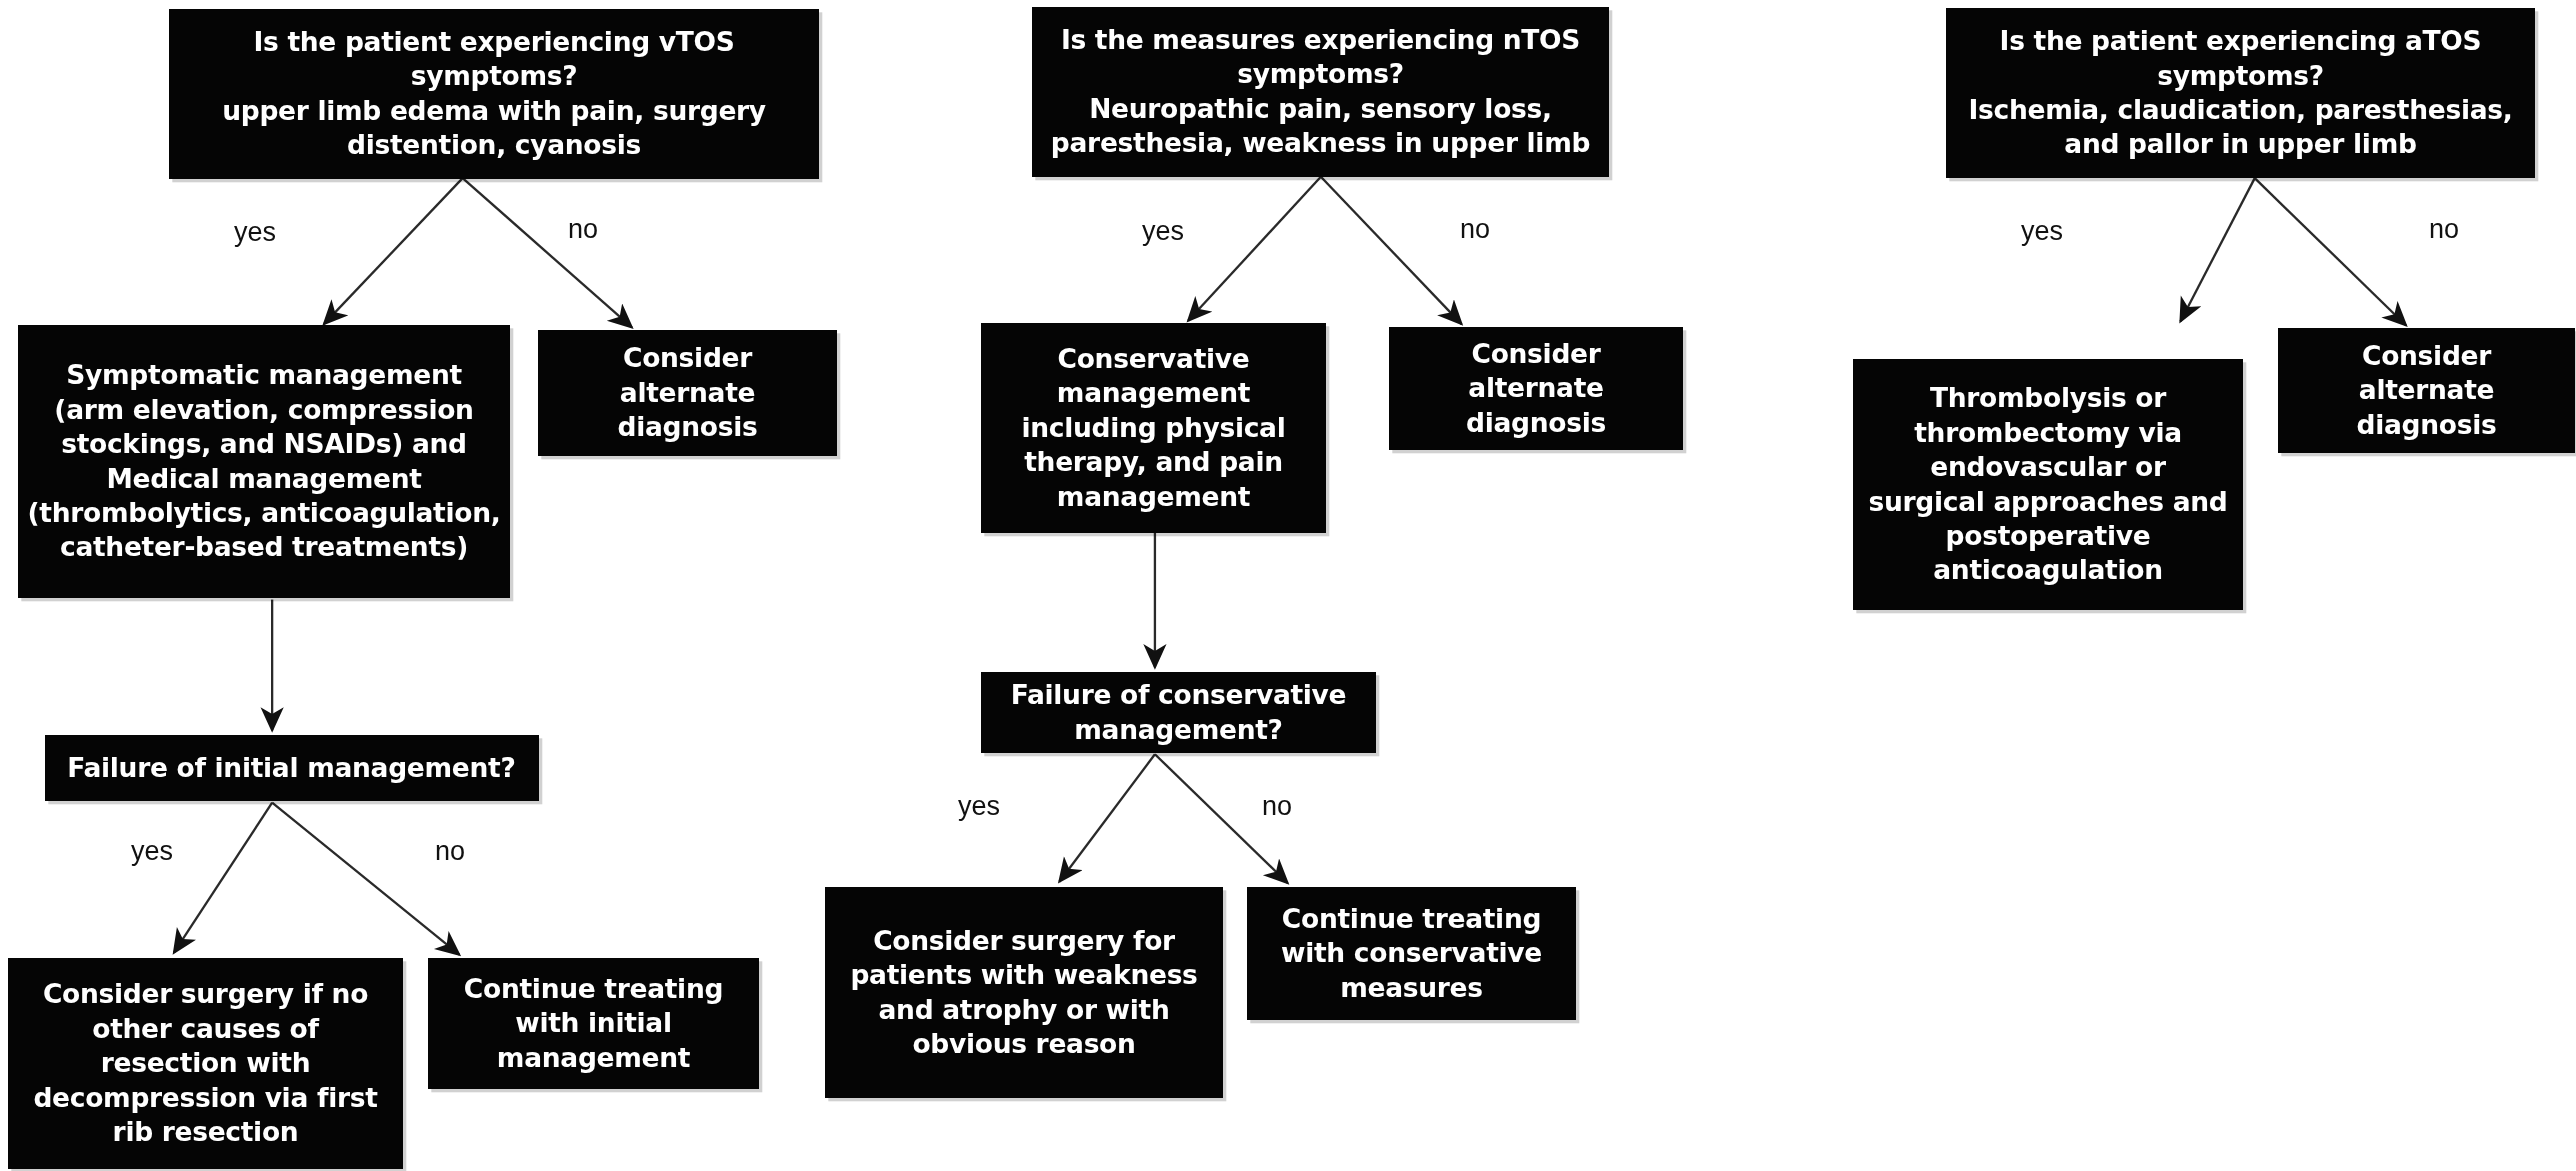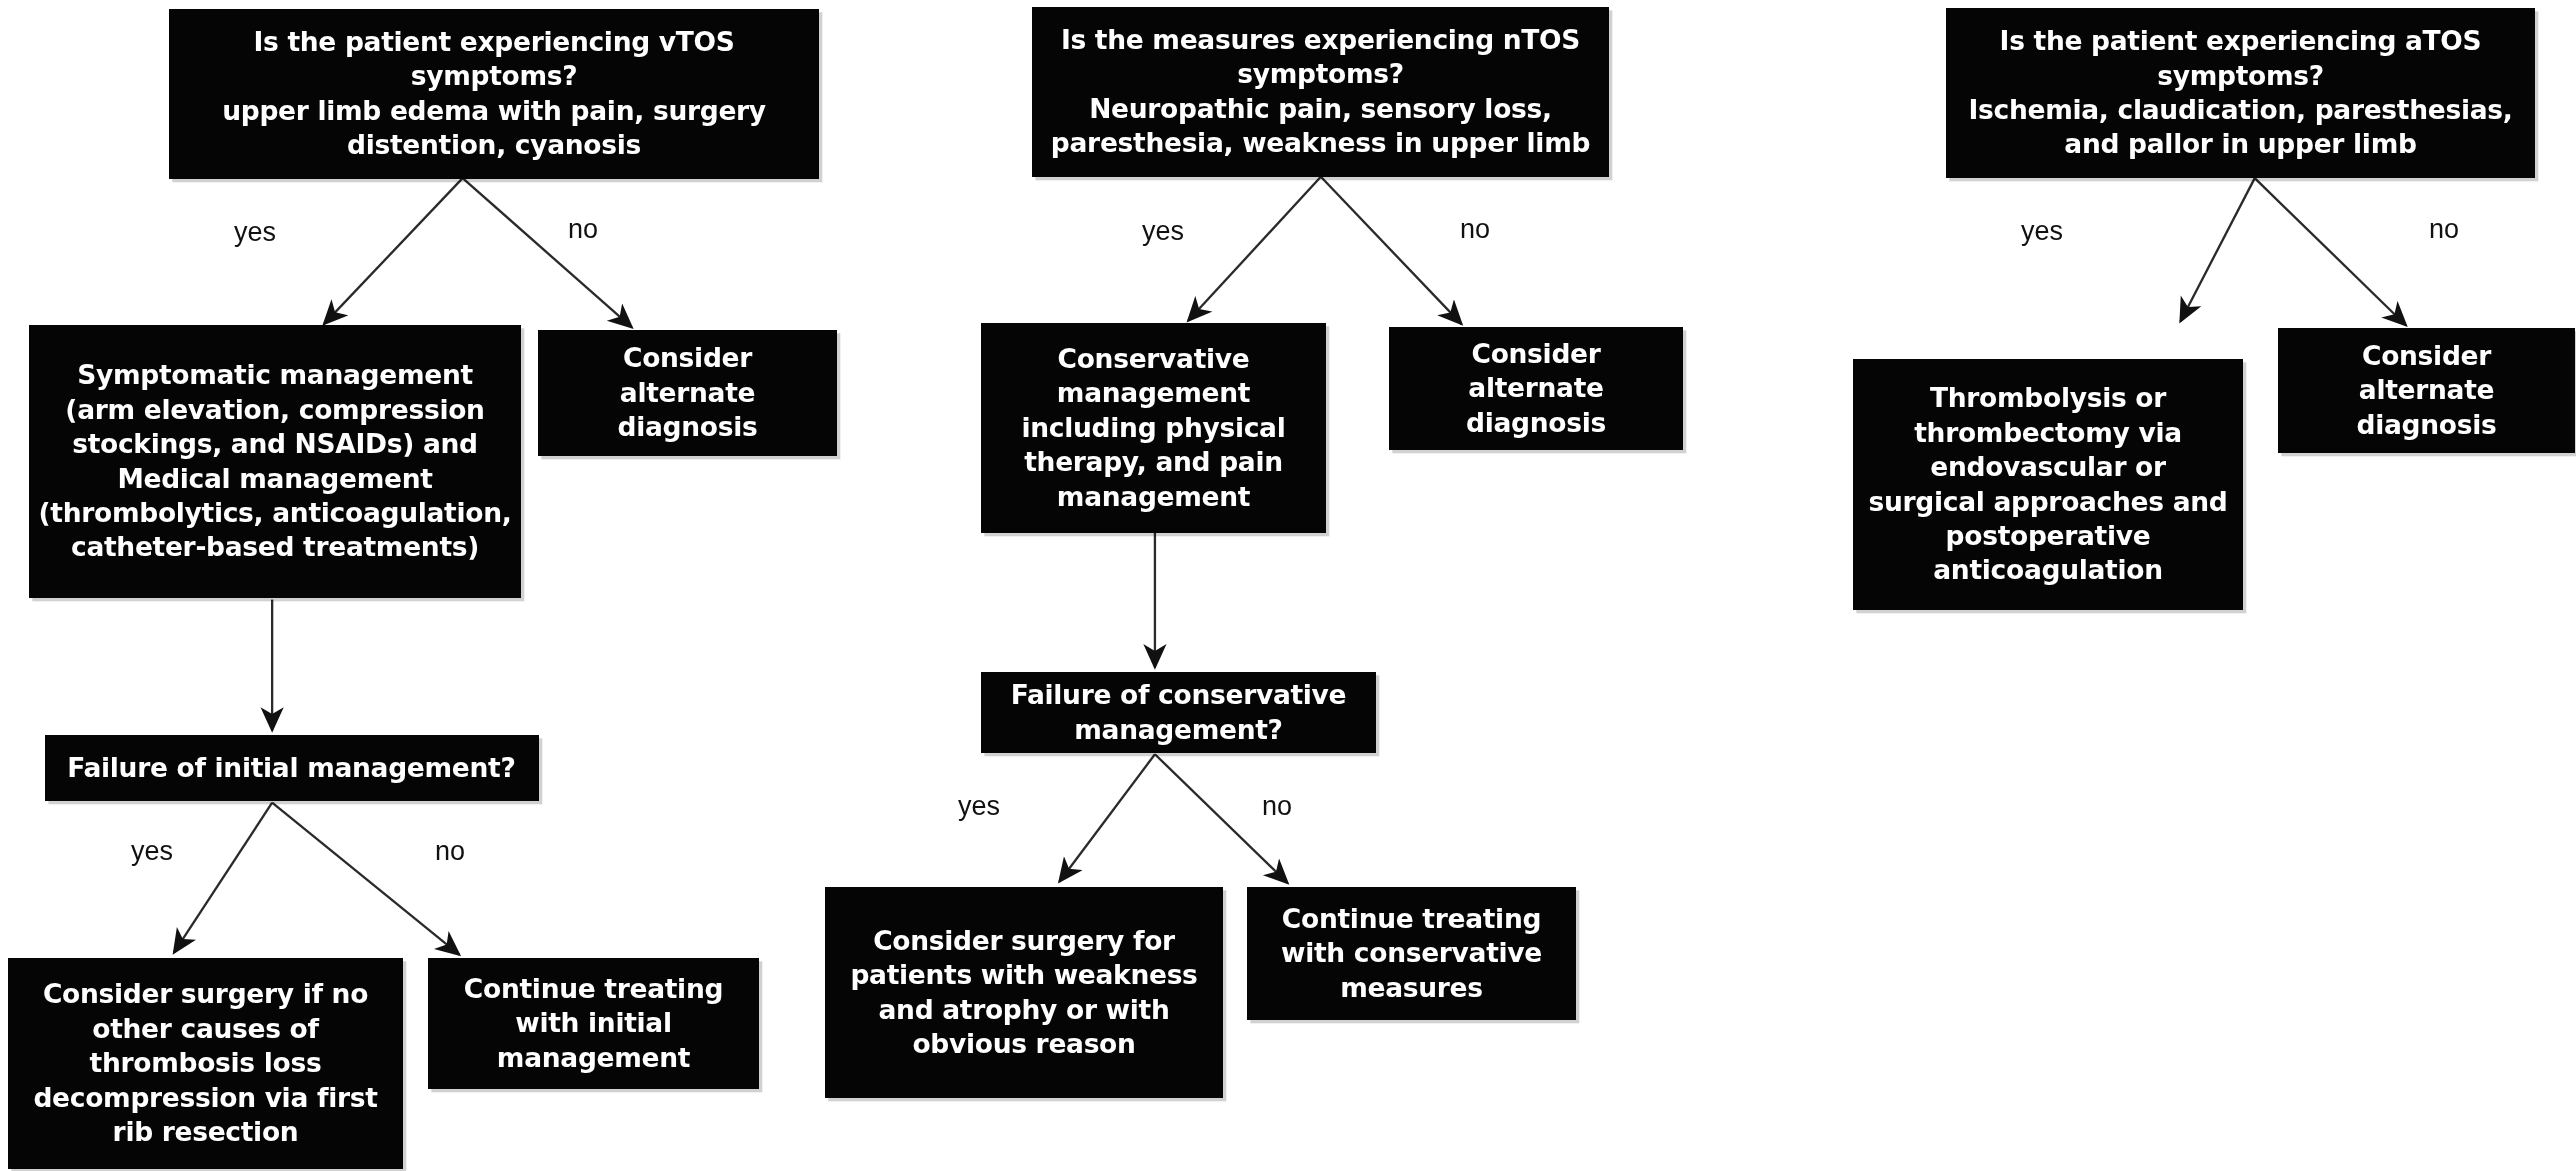--- a/index.html
+++ b/index.html
@@ -101,21 +101,21 @@
       <span class="l bld">Is the patient experiencing vTOS</span>
       <span class="l bld">symptoms?</span>
       <span class="l reg">upper limb edema with pain, surgery</span>
       <span class="l reg">distention, cyanosis</span>
     </span>
   </div>
 
   <div class="elabel" style="left:234px; top:219px;">yes</div>
   <div class="elabel" style="left:568px; top:216px;">no</div>
 
-  <div class="node" style="left:29px; top:325px; width:492px; height:273px;">
+  <div class="node" style="left:18px; top:325px; width:492px; height:273px;">
     <span class="txt">
       <span class="l bld">Symptomatic management</span>
       <span class="l reg">(arm elevation, compression</span>
       <span class="l reg">stockings, and NSAIDs) and</span>
       <span class="l bld">Medical management</span>
       <span class="l reg">(thrombolytics, anticoagulation,</span>
       <span class="l reg">catheter-based treatments)</span>
     </span>
   </div>
 
@@ -133,21 +133,21 @@
     </span>
   </div>
 
   <div class="elabel" style="left:131px; top:838px;">yes</div>
   <div class="elabel" style="left:435px; top:838px;">no</div>
 
   <div class="node" style="left:8px; top:958px; width:395px; height:211px;justify-content:flex-end;">
     <span class="txt">
       <span class="l">Consider surgery if no</span>
       <span class="l">other causes of</span>
-      <span class="l">thrombosis loss</span>
+      <span class="l">resection with</span>
       <span class="l">decompression via first</span>
       <span class="l">rib resection</span>
     </span>
   </div>
 
   <div class="node" style="left:428px; top:958px; width:331px; height:131px;">
     <span class="txt">
       <span class="l">Continue treating</span>
       <span class="l">with initial</span>
       <span class="l">management</span>

